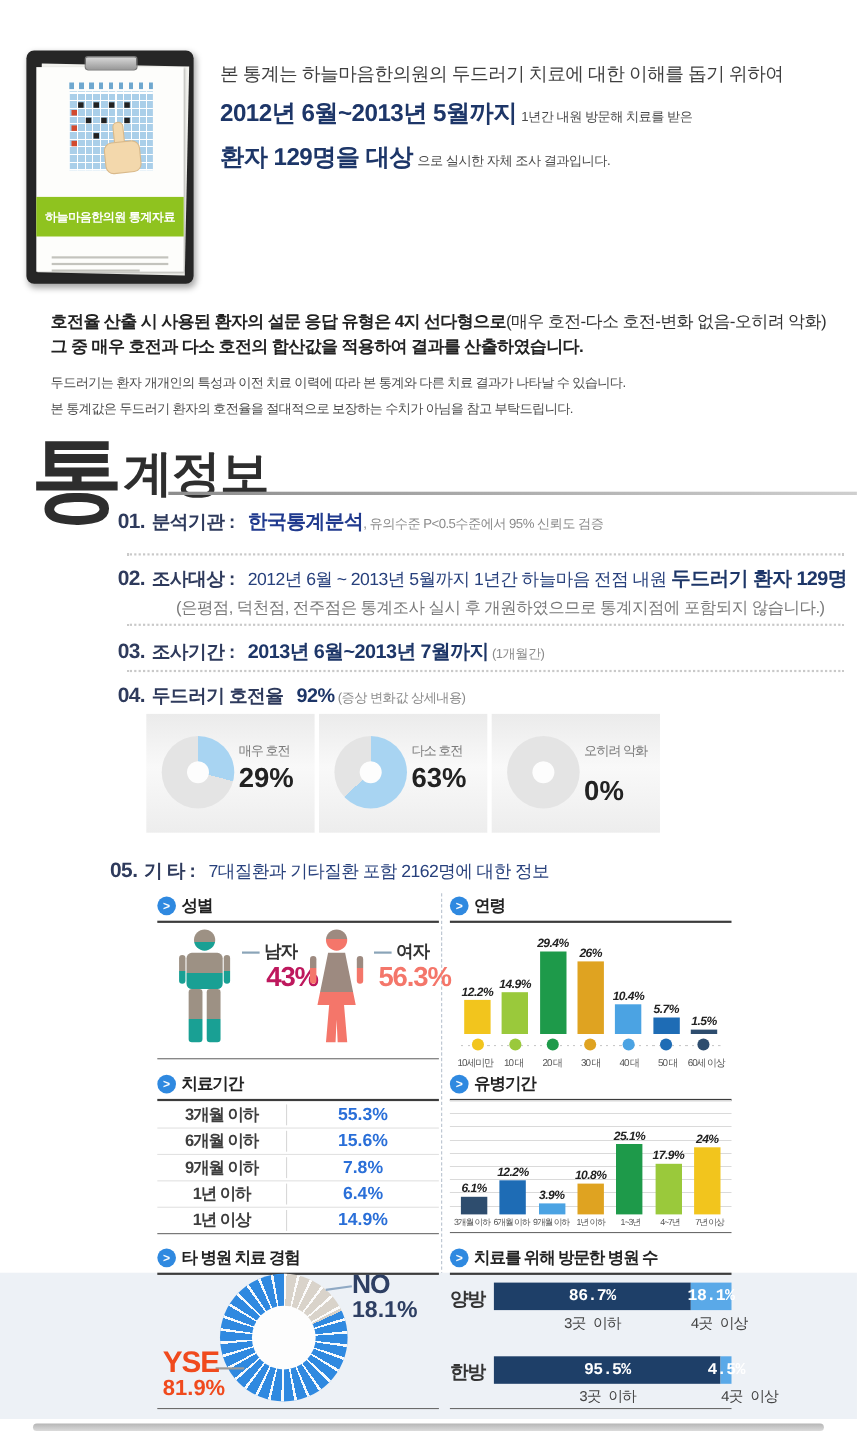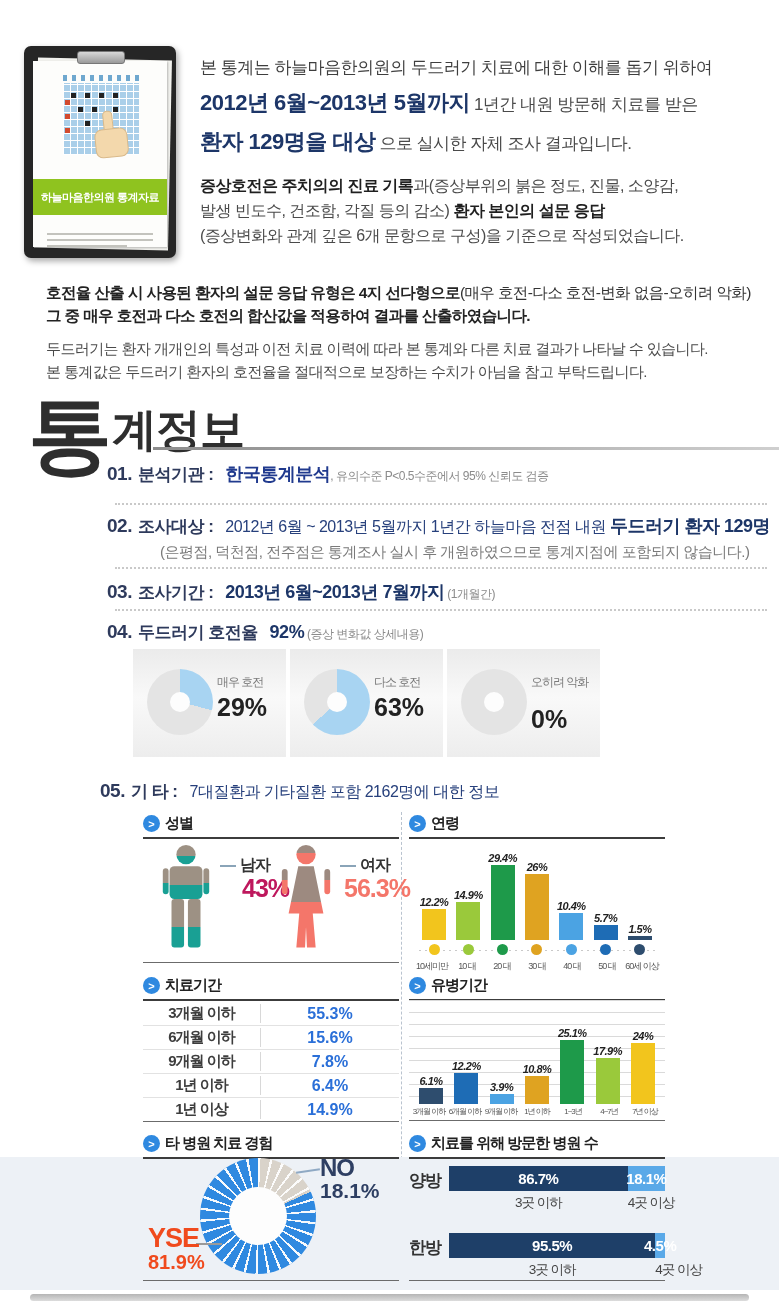--- a/index.html
+++ b/index.html
@@ -24,29 +24,29 @@
   .band{position:absolute;left:0;right:0;top:118px;height:36px;background:#8fc31f;display:flex;align-items:center;justify-content:center;}
   .band span{color:#fff;font-size:11px;font-weight:bold;letter-spacing:-0.5px;}
   .fineprint div{height:2px;background:#c3c3bd;margin:4px 14px 0 14px;}
   .fineprint div:last-child{width:60%;}
 
   
   .intro{left:200px;top:56px;width:575px;}
   .in1{font-size:17px;color:#3e3e3e;letter-spacing:-0.5px;margin-bottom:9px;}
   .inrow{margin-bottom:7px;line-height:30px;letter-spacing:-0.5px;}
   .in-strong{font-size:22px;font-weight:bold;color:#1d3668;}
-  .in-rest{font-size:17px;color:#4a4a4a;}
+  .in-rest{font-size:12px;color:#4a4a4a;}
   .p2{margin-top:14px;font-size:16px;color:#4a4a4a;line-height:25px;letter-spacing:-0.5px;}
   .p2 b{color:#1f1f1f;}
 
   
   .notes{left:46px;top:281px;width:715px;letter-spacing:-0.6px;}
   .nb{font-size:15.5px;font-weight:bold;color:#222;line-height:23px;}
   .nb .np{font-weight:normal;color:#333;}
-  .nn{font-size:15px;color:#4a4a4a;line-height:23px;}
+  .nn{font-size:12px;color:#4a4a4a;line-height:23px;}
   .notes .gap{height:10px;}
 
   
   .title{left:28px;top:396px;display:flex;align-items:flex-start;color:#2e2e2e;}
   .t-big{font-size:84px;font-weight:bold;line-height:78px;}
   .t-rest{font-size:45px;font-weight:bold;letter-spacing:-1px;margin-top:4px;}
   .t-line{left:153px;right:0;top:447px;height:3px;background:linear-gradient(to right,#8d8d8d,#cfcfcf);}
 
   
   .item{left:107px;width:665px;letter-spacing:-0.5px;white-space:nowrap;}
@@ -127,21 +127,21 @@
   .no-val{font-size:21px;font-weight:bold;color:#2e3f63;}
   .yse-lab{left:148px;top:1226px;line-height:24px;}
   .yse-name{font-size:27px;font-weight:bold;color:#f04a1d;letter-spacing:-1px;}
   .yse-val{font-size:20px;font-weight:bold;color:#f04a1d;}
   .conn{height:2px;background:#8fa9c4;}
 
   
   .hrow{left:409px;width:256px;display:flex;align-items:flex-start;}
   .hname{font-size:17px;font-weight:bold;color:#333;width:40px;margin-top:3px;letter-spacing:-1px;}
   .hbars{flex:1;}
-  .hgrid{display:grid;}
+  .hgrid{display:grid;font-family:Liberation Mono, monospace;}
   .hbar div{height:25px;display:flex;align-items:center;justify-content:center;
             color:#fff;font-size:15px;font-weight:bold;letter-spacing:-0.5px;}
   .hseg-l{background:#1e3f68;}
   .hseg-r{background:#5aa9e8;overflow:visible;white-space:nowrap;}
   .hsub div{font-size:13.5px;color:#444;text-align:center;padding-top:3px;letter-spacing:-1px;white-space:nowrap;}
 
   .vsep{left:401px;top:812px;height:472px;border-left:1px dashed #b9c3cf;}
 </style>
 </head>
 <body>
@@ -178,25 +178,20 @@
 
   <div class="abs intro">
     <div class="in1">본 통계는 하늘마음한의원의 두드러기 치료에 대한 이해를 돕기 위하여</div>
     <div class="inrow">
       <span class="in-strong">2012년 6월~2013년 5월까지</span>
       <span class="in-rest"> 1년간 내원 방문해 치료를 받은</span>
     </div>
     <div class="inrow">
       <span class="in-strong">환자 129명을 대상</span>
       <span class="in-rest">으로 실시한 자체 조사 결과입니다.</span>
-    </div>
-    <div class="p2">
-      <b>증상호전은 주치의의 진료 기록</b><span>과(증상부위의 붉은 정도, 진물, 소양감,</span><br>
-      <span>발생 빈도수, 건조함, 각질 등의 감소) </span><b>환자 본인의 설문 응답</b><br>
-      <span>(증상변화와 관계 깊은 6개 문항으로 구성)을 기준으로 작성되었습니다.</span>
     </div>
   </div>
 
   <div class="abs notes">
     <div class="nb"><span>호전율 산출 시 사용된 환자의 설문 응답 유형은 4지 선다형으로</span><span class="np">(매우 호전-다소 호전-변화 없음-오히려 악화)</span></div>
     <div class="nb">그 중 매우 호전과 다소 호전의 합산값을 적용하여 결과를 산출하였습니다.</div>
     <div class="gap"></div>
     <div class="nn">두드러기는 환자 개개인의 특성과 이전 치료 이력에 따라 본 통계와 다른 치료 결과가 나타날 수 있습니다.</div>
     <div class="nn">본 통계값은 두드러기 환자의 호전율을 절대적으로 보장하는 수치가 아님을 참고 부탁드립니다.</div>
   </div>

